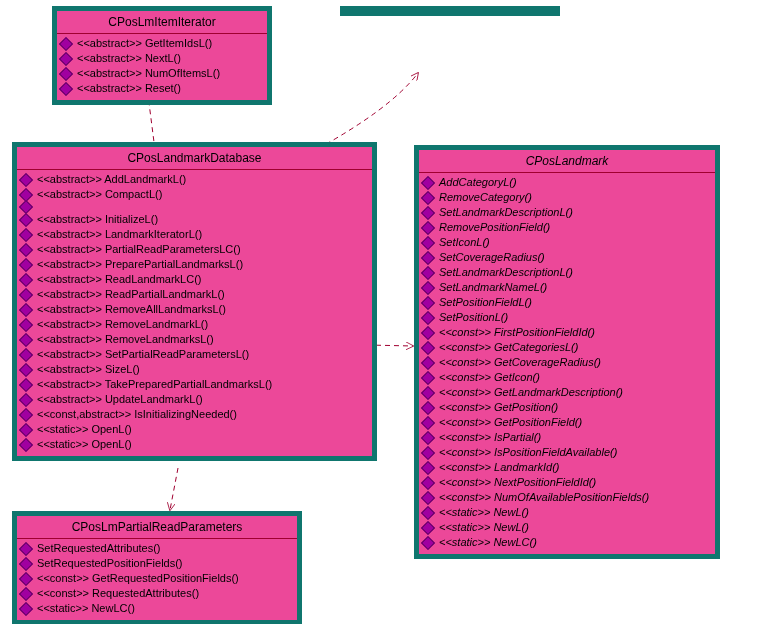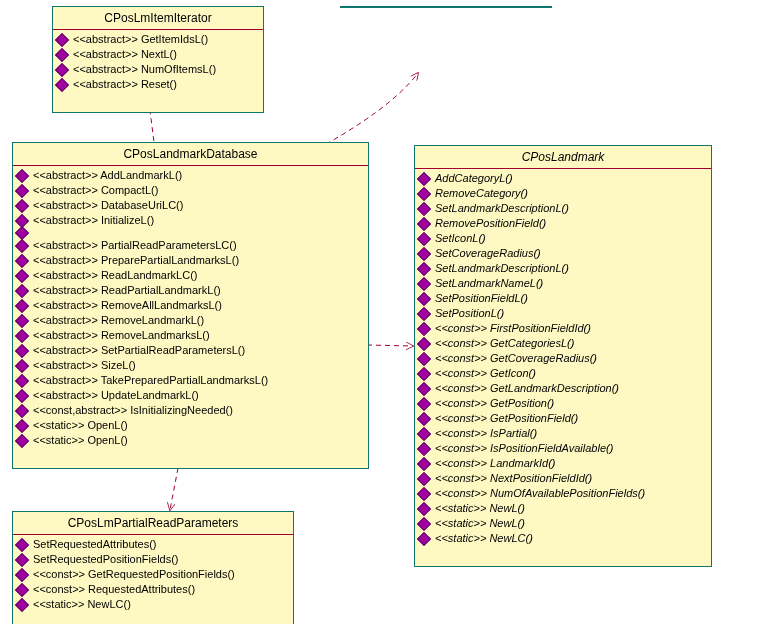--- a/index.html
+++ b/index.html
@@ -7,32 +7,32 @@
     padding: 0;
     font-family: Arial, Helvetica, sans-serif;
     font-size: 11px;
     background: #fff;
     width: 758px;
     height: 624px;
     position: relative;
   }
   .uml-box {
     position: absolute;
-    background: #fef9c3;
-    border: 1px solid #0f766e;
+    background: #ec4899;
+    border: 5px solid #0f766e;
   }
   .uml-title {
     text-align: center;
     padding: 4px 6px;
     border-bottom: 1px solid #a00030;
     color: #000;
     font-size: 12px;
   }
   .uml-body {
-    padding: 2px 4px 20px 4px;
+    padding: 2px 4px 4px 4px;
   }
   .uml-row {
     display: flex;
     align-items: center;
     line-height: 15px;
     white-space: nowrap;
   }
   .diamond {
     width: 8px;
     height: 8px;
@@ -101,28 +101,28 @@
       <div class="uml-row">
         <div class="diamond"></div>
         <span>&lt;&lt;abstract&gt;&gt; AddLandmarkL()</span>
       </div>
       <div class="uml-row">
         <div class="diamond"></div>
         <span>&lt;&lt;abstract&gt;&gt; CompactL()</span>
       </div>
       <div class="uml-row">
         <div class="diamond"></div>
-        <span>&lt;&lt;abstract&gt;&gt; DatabaseUriLC()</span>
       </div>
       <div class="uml-row">
         <div class="diamond"></div>
         <span>&lt;&lt;abstract&gt;&gt; InitializeL()</span>
       </div>
       <div class="uml-row">
         <div class="diamond"></div>
+        <span>&lt;&lt;abstract&gt;&gt; LandmarkIteratorL()</span>
       </div>
       <div class="uml-row">
         <div class="diamond"></div>
         <span>&lt;&lt;abstract&gt;&gt; PartialReadParametersLC()</span>
       </div>
       <div class="uml-row">
         <div class="diamond"></div>
         <span>&lt;&lt;abstract&gt;&gt; PreparePartialLandmarksL()</span>
       </div>
       <div class="uml-row">

